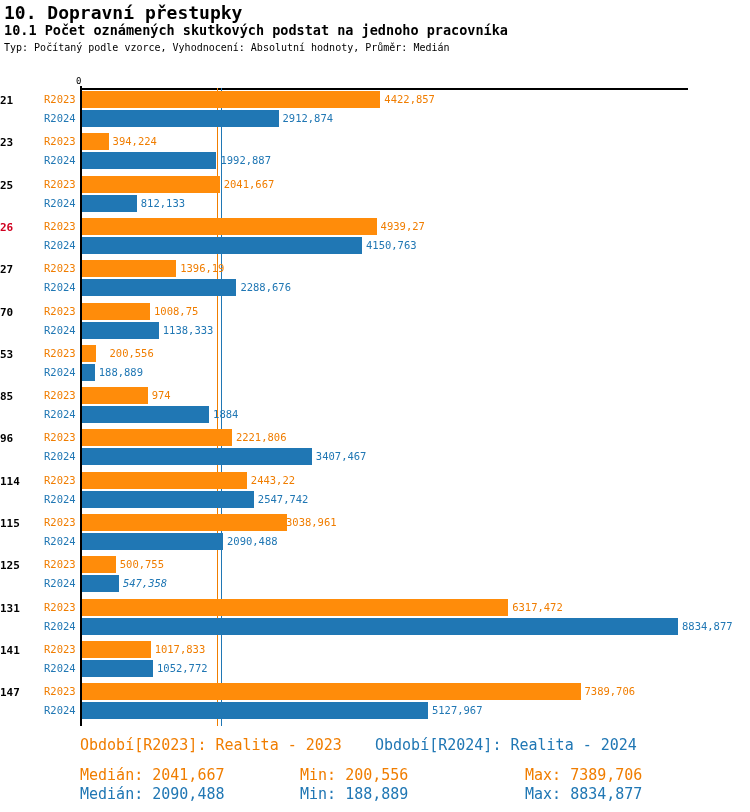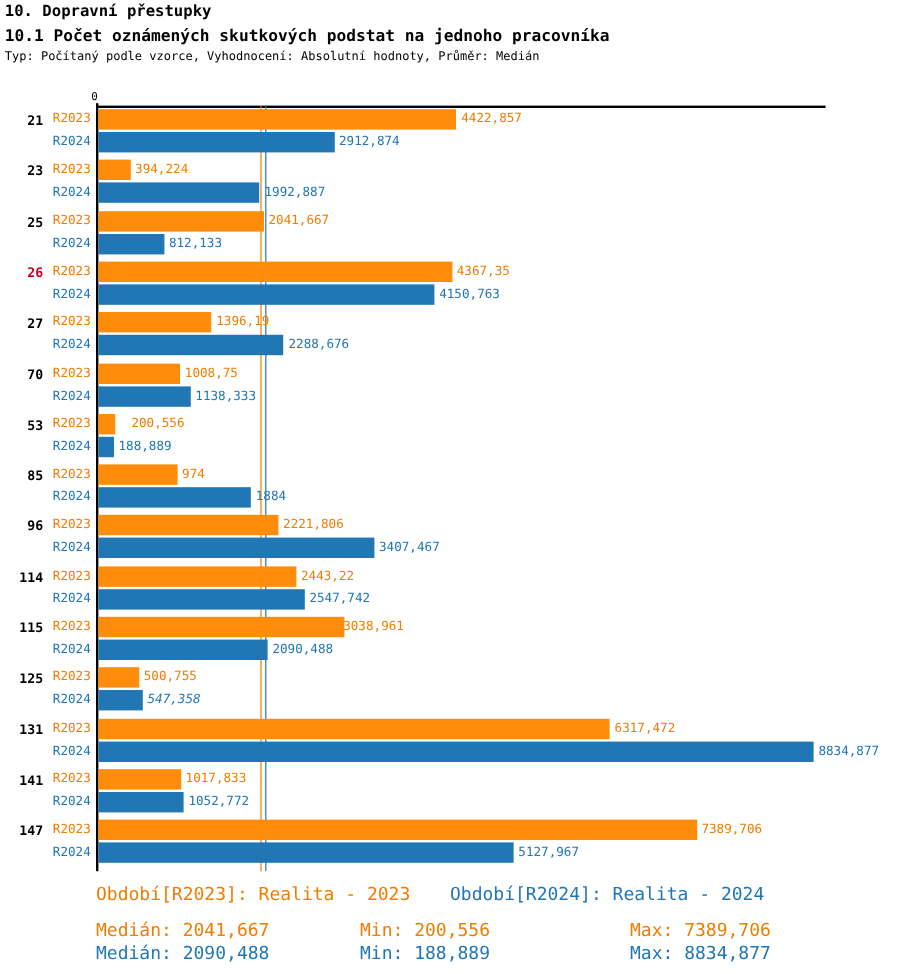--- a/index.html
+++ b/index.html
@@ -14,21 +14,21 @@
     font-family: "DejaVu Sans Mono", "Liberation Mono", monospace;
     color: #000000;
     overflow: hidden;
   }
 
   
   #title-main {
     position: absolute;
     left: 4px;
     top: 2px;
-    font-size: 13px;
+    font-size: 18px;
     font-weight: bold;
     letter-spacing: 0px;
     white-space: nowrap;
   }
   #title-sub {
     position: absolute;
     left: 4px;
     top: 22px;
     font-size: 13.5px;
     font-weight: bold;
@@ -88,21 +88,21 @@
     position: absolute;
     left: 0;
     width: 750px;
     height: 44px;
   }
   .group-label {
     position: absolute;
     left: 0px;
     width: 36px;
     top: 4px;
-    text-align: right;
+    text-align: left;
     font-size: 11px;
     font-weight: bold;
     color: #000000;
   }
   .group-label.highlight { color: #D00020; }
 
   .barrow {
     position: absolute;
     left: 0;
     width: 618px;
@@ -207,21 +207,21 @@
           <div class="series-label c2024">R2024</div>
           <div class="bar bg2024" style="width: 54.7864px;"></div>
           <div class="bar-value c2024" style="left: 140.786px;">812,133</div>
         </div>
       </div>
       <div class="group" style="top: 216.9px;">
         <div class="group-label highlight">26</div>
         <div class="barrow r0">
           <div class="series-label c2023">R2023</div>
           <div class="bar bg2023" style="width: 294.621px;"></div>
-          <div class="bar-value c2023" style="left: 380.621px;">4367,35</div>
+          <div class="bar-value c2023" style="left: 380.621px;">4939,27</div>
         </div>
         <div class="barrow r1">
           <div class="series-label c2024">R2024</div>
           <div class="bar bg2024" style="width: 280.01px;"></div>
           <div class="bar-value c2024" style="left: 366.01px;">4150,763</div>
         </div>
       </div>
       <div class="group" style="top: 259.2px;">
         <div class="group-label">27</div>
         <div class="barrow r0">

